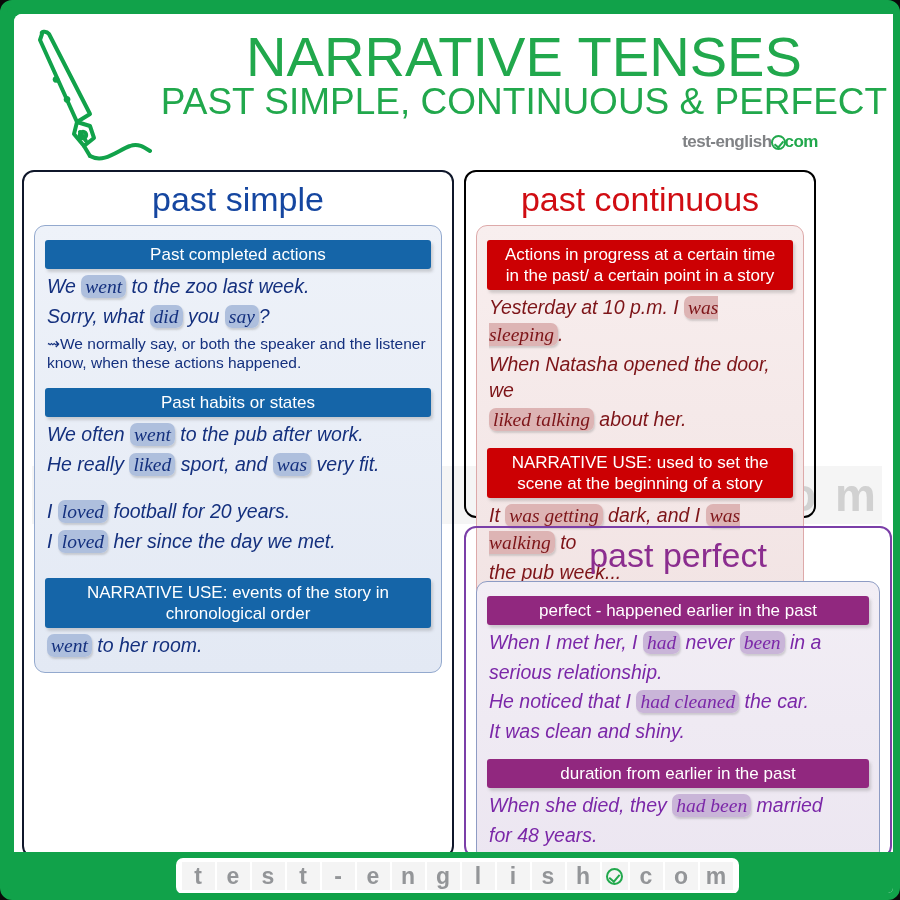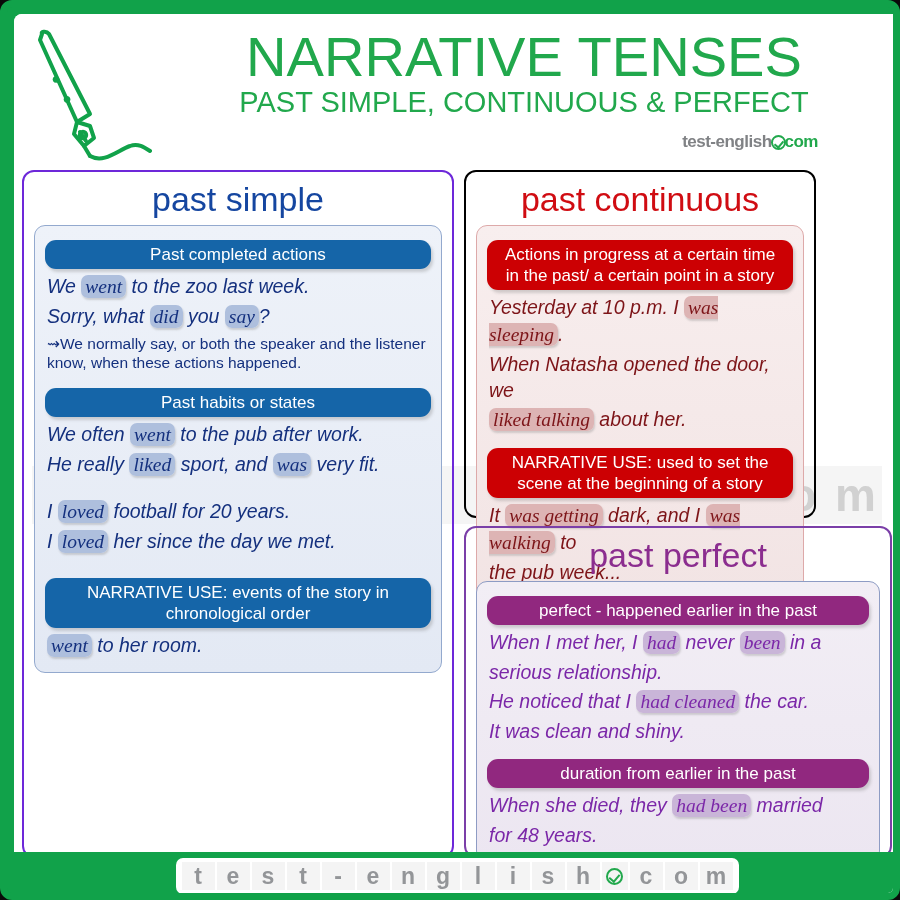--- a/index.html
+++ b/index.html
@@ -32,21 +32,21 @@
   .title-wrap{
     position:absolute;left:140px;top:14px;width:740px;text-align:center;
   }
   .main-title{
     font-size:55px;line-height:58px;color:#21a84c;font-weight:normal;
     letter-spacing:0px;white-space:nowrap;
     font-family:"Liberation Sans", sans-serif;
     transform:scaleX(1.02);
   }
   .sub-title{
-    font-size:29px;line-height:36px;color:#21a84c;font-weight:normal;
+    font-size:37px;line-height:36px;color:#21a84c;font-weight:normal;
     white-space:nowrap;margin-top:-2px;
     font-family:"Liberation Sans", sans-serif;
   }
   .hdr-logo{
     position:absolute;right:82px;top:118px;
     font-size:17px;font-weight:bold;letter-spacing:-0.5px;
     white-space:nowrap;
     font-family:"Liberation Sans", sans-serif;
   }
   .hdr-logo .gray{color:#808285;}
@@ -100,36 +100,36 @@
     text-align:center;font-size:34px;line-height:40px;
     padding-top:7px;font-weight:normal;
     font-family:"Liberation Sans", sans-serif;
   }
   .panel{
     box-sizing:border-box;border-radius:11px;
     margin:6px 10px 10px 10px;padding:8px 10px 12px 10px;
   }
 
   
-  #card-ps{left:8px;top:8px;width:432px;height:688px;border:2px solid #6d28d9;}
+  #card-ps{left:8px;top:8px;width:432px;height:688px;border:2px solid #0f172a;}
   #card-ps .card-title{color:#1546a0;}
   #card-ps .panel{border:1px solid #93a9ce;background:linear-gradient(180deg,#eef2f9 0%,#e3e9f4 100%);}
 
   #card-pc{left:450px;top:8px;width:352px;height:348px;border:2px solid #000000;}
   #card-pc .card-title{color:#d00c12;}
   #card-pc .panel{border:1px solid #dda9a9;background:linear-gradient(180deg,#f8eeee 0%,#f2e4e4 100%);}
 
   #card-pp{left:450px;top:364px;width:428px;height:332px;border:2px solid #7b3fa8;}
   #card-pp .card-title{color:#8b2d8f;}
   #card-pp .panel{border:1px solid #8e9cc4;background:linear-gradient(180deg,#f2eef5 0%,#ece6f1 100%);}
 
   
   .band{
     display:block;margin:6px auto 4px auto;
-    border-radius:11px;color:#ffffff;text-align:center;
+    border-radius:3px;color:#ffffff;text-align:center;
     font-size:17px;line-height:21px;padding:4px 14px;
     box-sizing:border-box;
     box-shadow:2px 3px 3px rgba(120,120,120,0.30);
     font-family:"Liberation Sans", sans-serif;
     font-weight:normal;
   }
   .band-blue{background:#1565a8;}
   .band-red{background:#cc0003;}
   .band-purple{background:#91287f;}
 

